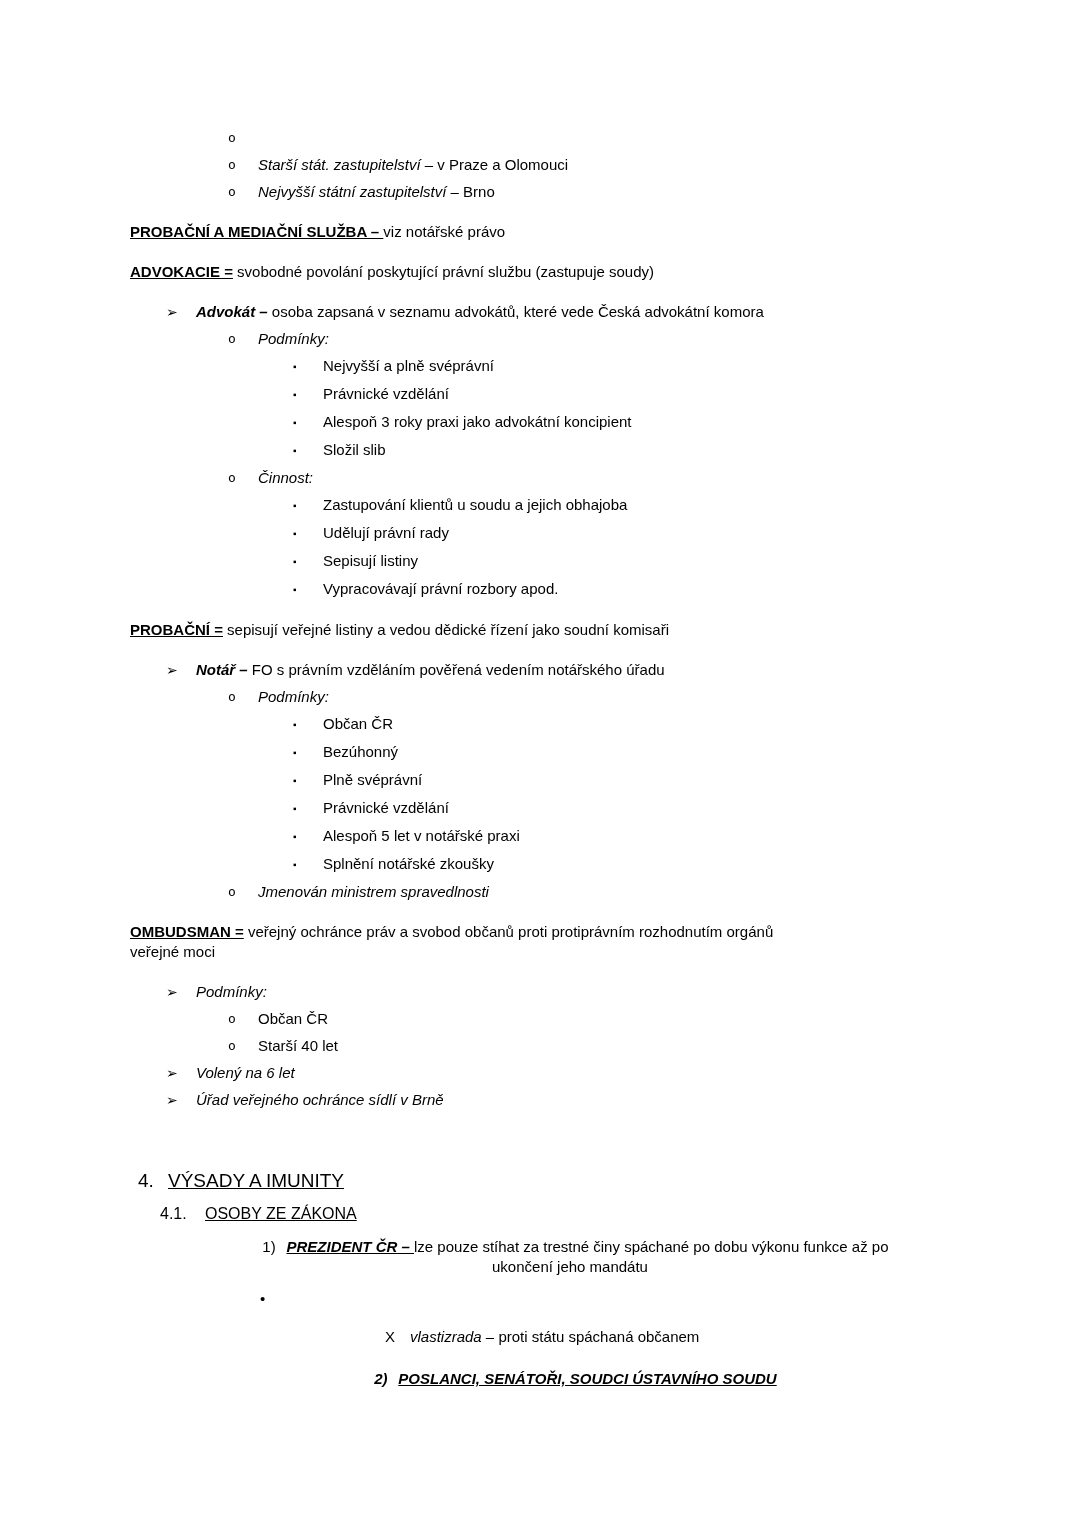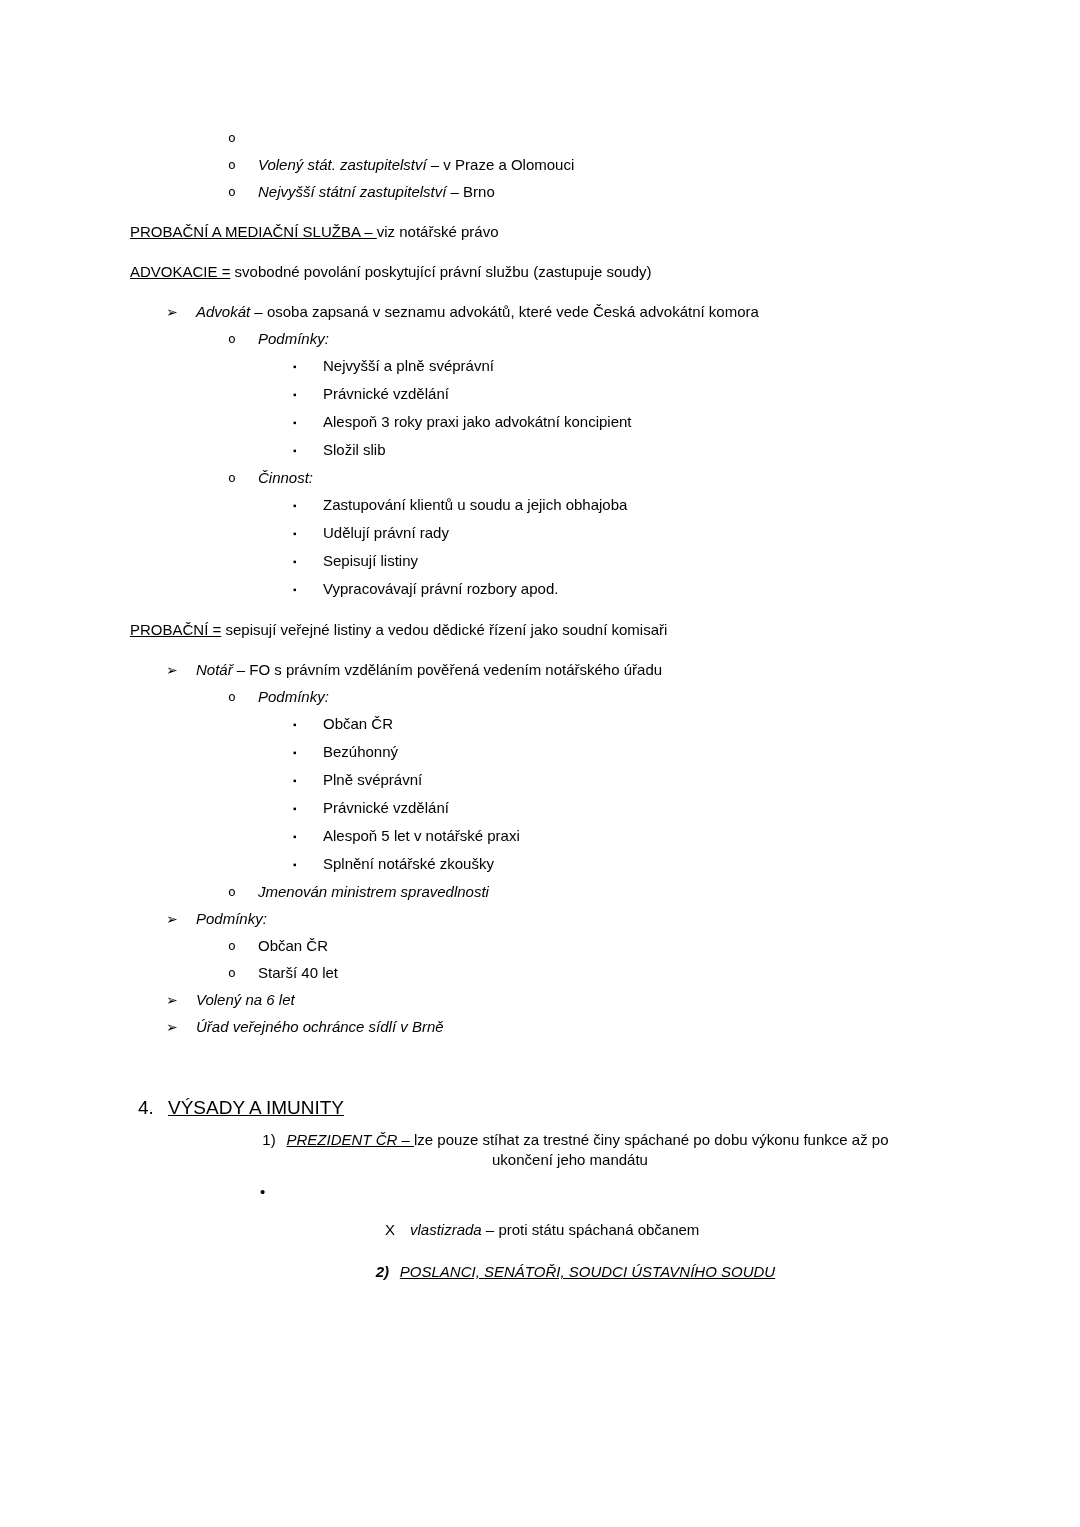--- a/index.html
+++ b/index.html
@@ -78,35 +78,35 @@
 
   
   .n1 {
     display: block;
     margin: 0 0 12px 0;
     padding-left: 60px;
     text-align: center;
   }
   .n1 .marker { display: inline-block; width: 35px; }
 
-  .r-b { font-weight: normal; }
+  .r-b { font-weight: bold; }
   .r-i { font-style: italic; }
   .r-u { text-decoration: underline; }
 </style>
 </head>
 <body>
 
 <div class="page">
   <div>
       <div class="block lo">
         <span class="marker">o</span>
       </div>
       <div class="block lo">
         <span class="marker">o</span>
-        <span class="content"><span class="r-i">Volený stát. zastupitelství </span><span>– v Praze a Olomouci</span></span>
+        <span class="content"><span class="r-i">Starší stát. zastupitelství </span><span>– v Praze a Olomouci</span></span>
       </div>
       <div class="block lo">
         <span class="marker">o</span>
         <span class="content"><span class="r-i">Nejvyšší státní zastupitelství </span><span>– Brno</span></span>
       </div>
       <div class="block p"><span class="content"><span class="r-b r-u">PROBAČNÍ A MEDIAČNÍ SLUŽBA – </span><span>viz notářské právo</span></span></div>
       <div class="block p"><span class="content"><span class="r-b r-u">ADVOKACIE =</span><span> svobodné povolání poskytující právní službu (zastupuje soudy)</span></span></div>
       <div class="block arrow">
         <span class="marker">➢</span>
         <span class="content"><span class="r-b r-i">Advokát – </span><span>osoba zapsaná v seznamu advokátů, které vede Česká advokátní komora</span></span>
@@ -181,20 +181,21 @@
         <span class="content"><span>Alespoň 5 let v notářské praxi</span></span>
       </div>
       <div class="block sq">
         <span class="marker">▪</span>
         <span class="content"><span>Splnění notářské zkoušky</span></span>
       </div>
       <div class="block lo">
         <span class="marker">o</span>
         <span class="content"><span class="r-i">Jmenován ministrem spravedlnosti</span></span>
       </div>
+      <div class="block p"><span class="content"><span class="r-b r-u">OMBUDSMAN =</span><span> veřejný ochránce práv a svobod občanů proti protiprávním rozhodnutím orgánů</span><br><span>veřejné moci</span></span></div>
       <div class="block arrow">
         <span class="marker">➢</span>
         <span class="content"><span class="r-i">Podmínky:</span></span>
       </div>
       <div class="block lo">
         <span class="marker">o</span>
         <span class="content"><span>Občan ČR</span></span>
       </div>
       <div class="block lo">
         <span class="marker">o</span>
@@ -202,20 +203,21 @@
       </div>
       <div class="block arrow">
         <span class="marker">➢</span>
         <span class="content"><span class="r-i">Volený na 6 let</span></span>
       </div>
       <div class="block arrow">
         <span class="marker">➢</span>
         <span class="content"><span class="r-i">Úřad veřejného ochránce sídlí v Brně</span></span>
       </div>
       <div class="block h1"><span class="marker">4.</span><span class="content"><span class="r-u">VÝSADY A IMUNITY</span></span></div>
+      <div class="block h2"><span class="marker">4.1.</span><span class="content"><span class="r-u">OSOBY ZE ZÁKONA</span></span></div>
       <div class="block n1"><span class="marker">1)</span><span class="content"><span class="r-b r-i r-u">PREZIDENT ČR – </span><span>lze pouze stíhat za trestné činy spáchané po dobu výkonu funkce až po</span><br><span>ukončení jeho mandátu</span></span></div>
       <div class="block dot">
         <span class="marker">•</span>
       </div>
       <div class="block x">
         <span class="marker">X</span>
         <span class="content"><span class="r-i">vlastizrada</span><span> – proti státu spáchaná občanem</span></span>
       </div>
       <div class="block n1"><span class="marker" style="font-weight: bold; font-style: italic;">2)</span><span class="content"><span class="r-b r-i r-u">POSLANCI, SENÁTOŘI, SOUDCI ÚSTAVNÍHO SOUDU</span></span></div>
     </div>

